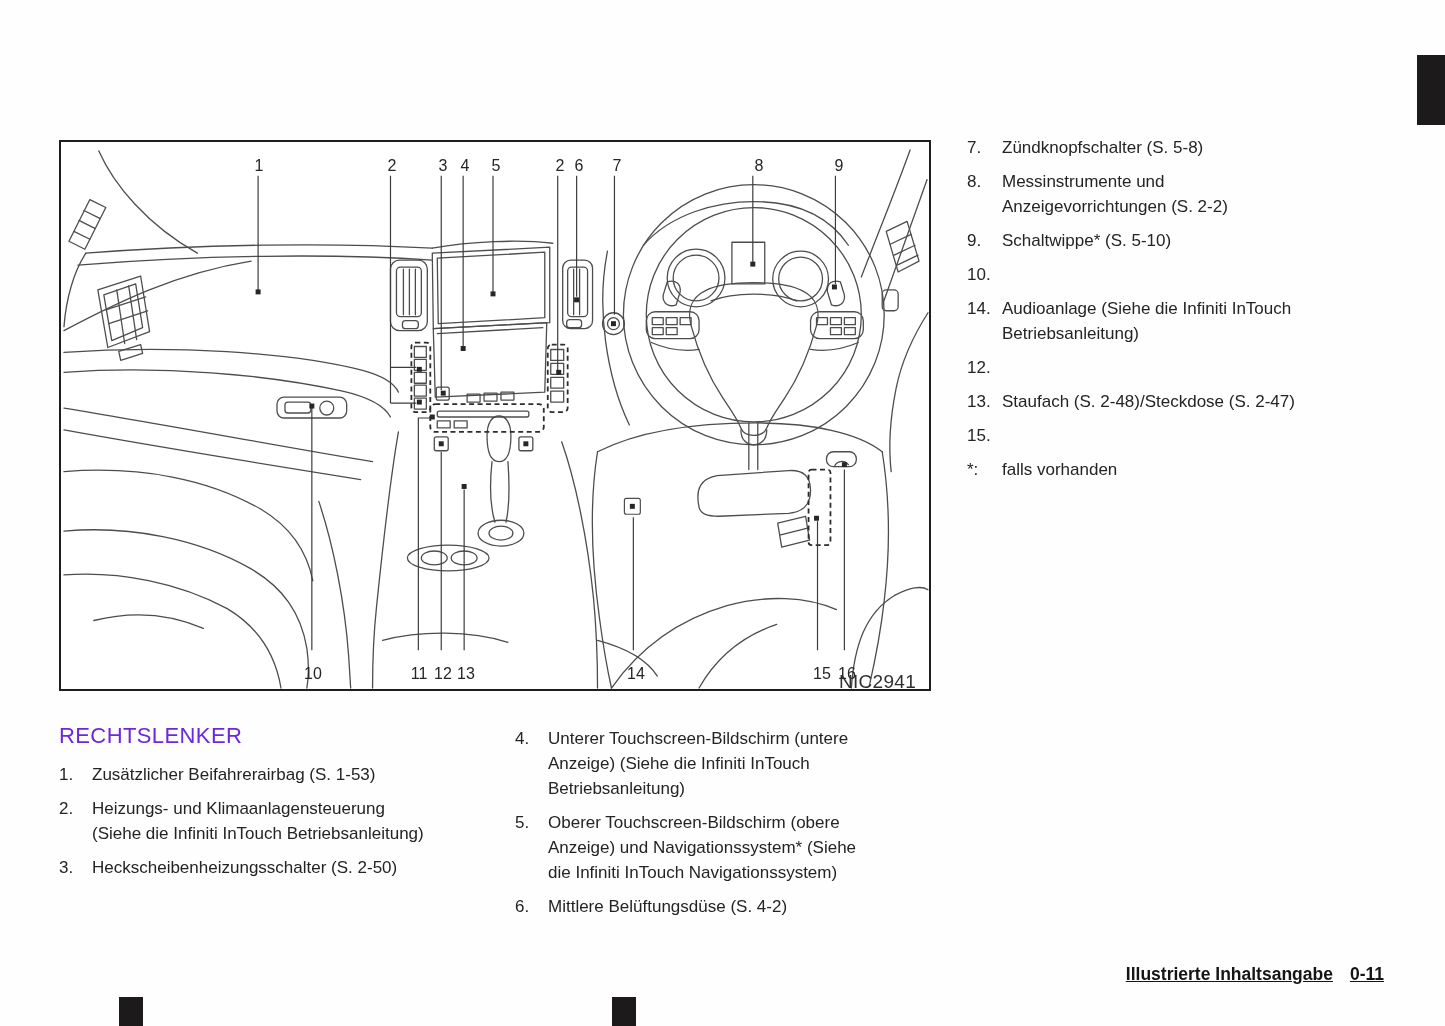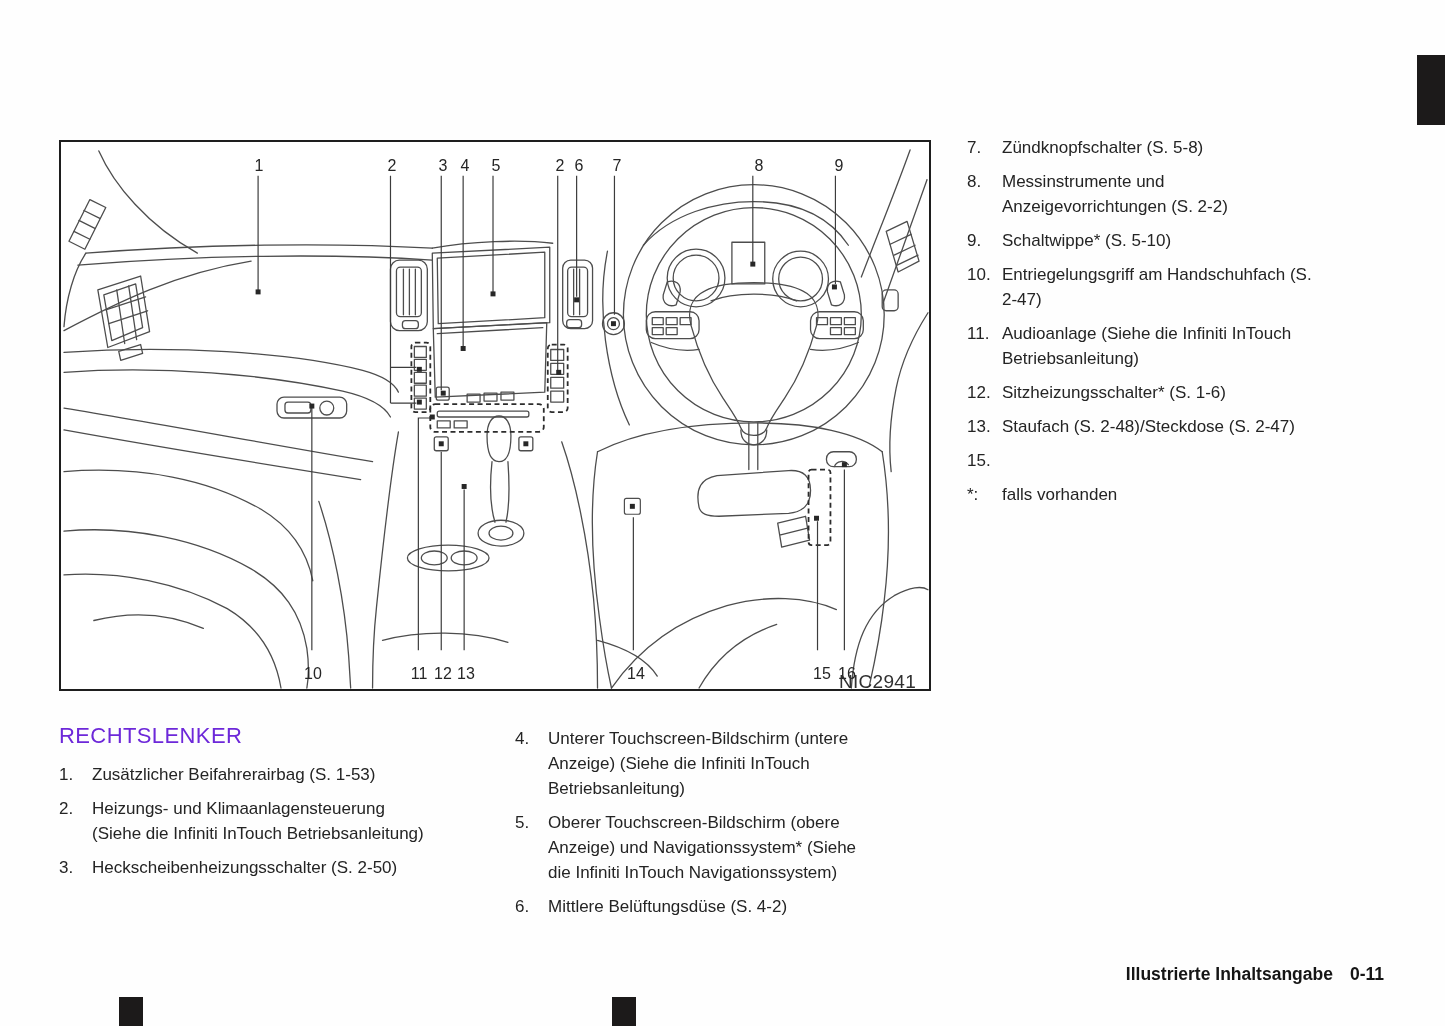--- a/index.html
+++ b/index.html
@@ -29,21 +29,21 @@
   .col{position:absolute;}
   .heading{font-size:22px;font-weight:400;letter-spacing:.4px;line-height:28px;margin:0 0 12px 0;color:#6d28d9;}
   .item{display:flex;margin-bottom:9px;font-size:17px;line-height:25px;color:#242424;}
   .item .num{flex:0 0 33px;}
   .item .txt{flex:1;}
   .col-left{left:59px;top:722px;width:373px;}
   .col-mid{left:515px;top:726px;width:363px;}
   .col-right{left:967px;top:135px;width:350px;}
   .col-right .item .num{flex:0 0 35px;}
 
-  .footer{position:absolute;right:61px;top:964px;display:flex;gap:17px;font-size:17.5px;font-weight:bold;color:#151515;}
+  .footer{position:absolute;right:61px;top:964px;display:flex;gap:17px;font-size:17.5px;font-weight:bold;color:#151515;text-decoration:underline;}
 </style>
 </head>
 <body>
 
 <div class="page">
 
   <div class="chapter-tab"></div>
 
   <div class="figure-box">
     <svg viewBox="59 140 872 551" preserveAspectRatio="none">
@@ -284,29 +284,27 @@
     <div class="item">
       <span class="num">8.</span>
       <span class="txt">Messinstrumente und Anzeigevorrichtungen (S. 2-2)</span>
     </div>
     <div class="item">
       <span class="num">9.</span>
       <span class="txt">Schaltwippe* (S. 5-10)</span>
     </div>
     <div class="item">
       <span class="num">10.</span>
-      <span class="txt">Entriegelungsgriff am Handschuhfach (S. 2-47)</span>
-    </div>
-    <div class="item">
-      <span class="num">11.</span>
+    </div>
+    <div class="item">
+      <span class="num">14.</span>
       <span class="txt">Audioanlage (Siehe die Infiniti InTouch Betriebsanleitung)</span>
     </div>
     <div class="item">
       <span class="num">12.</span>
-      <span class="txt">Sitzheizungsschalter* (S. 1-6)</span>
     </div>
     <div class="item">
       <span class="num">13.</span>
       <span class="txt">Staufach (S. 2-48)/Steckdose (S. 2-47)</span>
     </div>
     <div class="item">
       <span class="num">15.</span>
     </div>
     <div class="item">
       <span class="num">*:</span>

